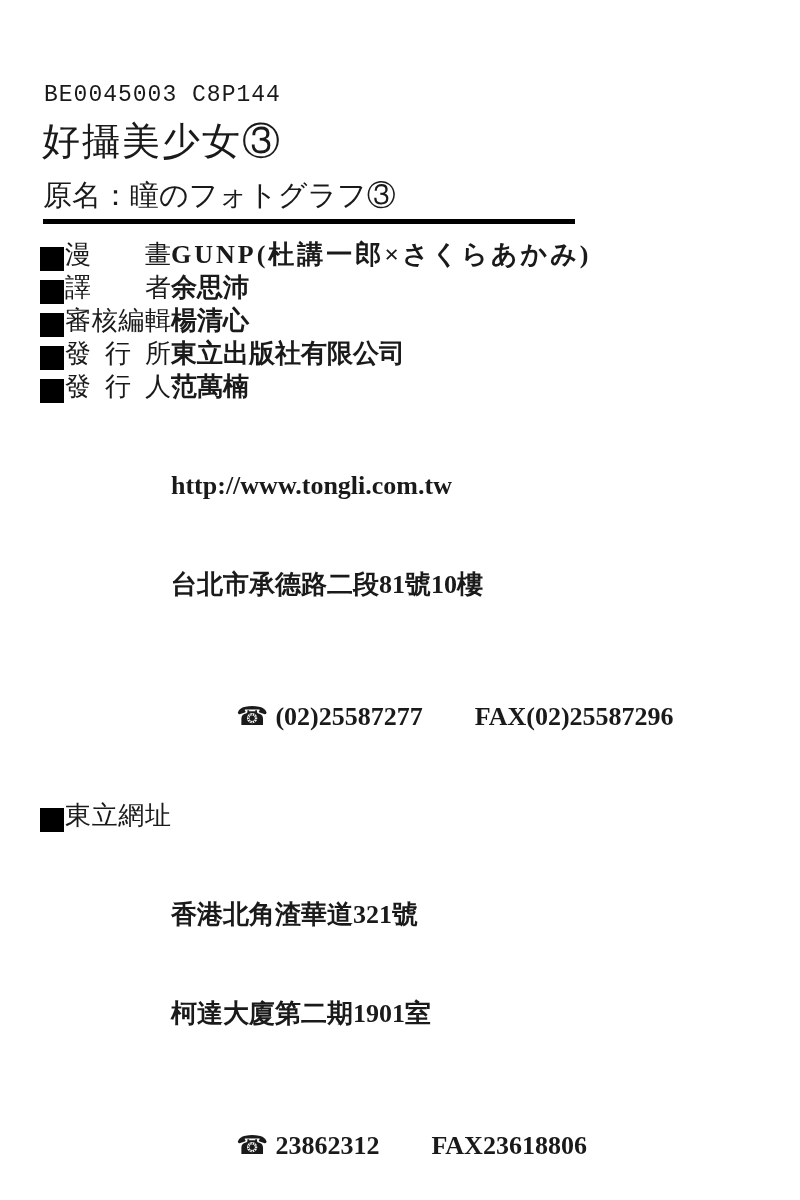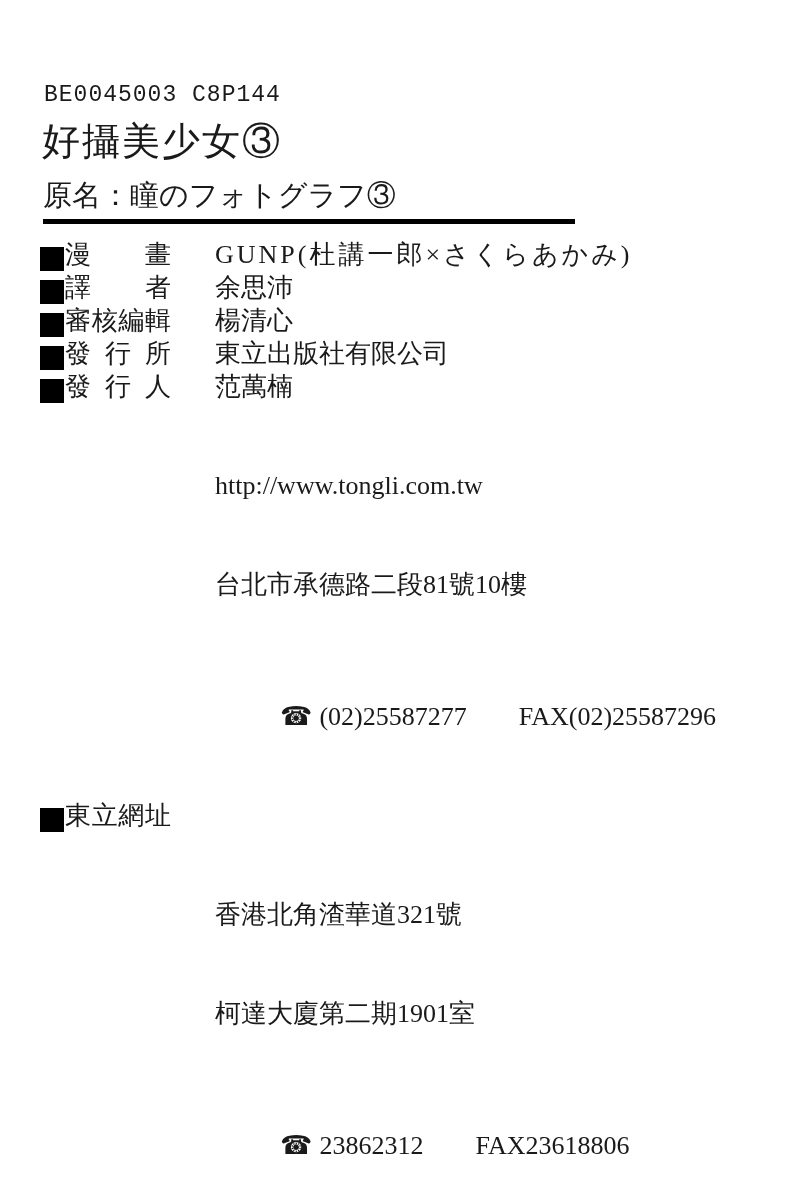--- a/index.html
+++ b/index.html
@@ -57,22 +57,22 @@
     flex:none;
     display:inline-block;
     width:106px;
     margin-left:1px;
     text-align:justify;
     text-align-last:justify;
     text-justify:inter-character;
     white-space:nowrap;
   }
   .value{
-    margin-left:44px;
     white-space:pre-wrap;
+    font-weight:bold;
   }
   .value .sub{white-space:pre-wrap;}
   .spread{letter-spacing:3px;}
   .phone-icon{
     font-family:"DejaVu Sans", sans-serif;
     margin-right:7px;
   }
   .fax{margin-left:52px;}
 </style>
 </head>

